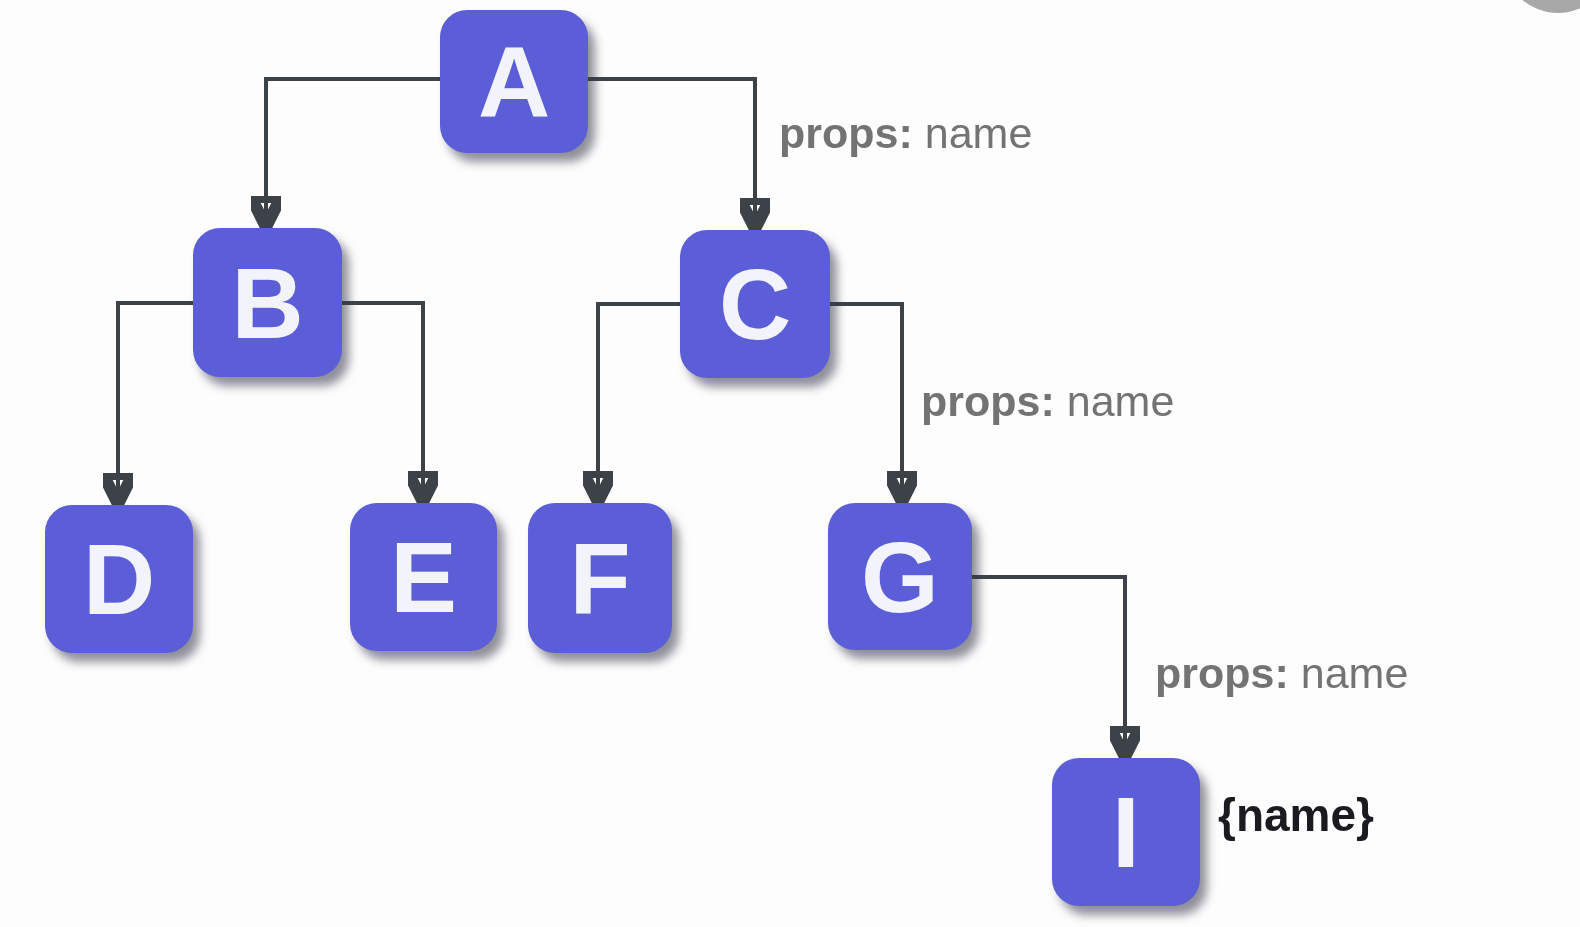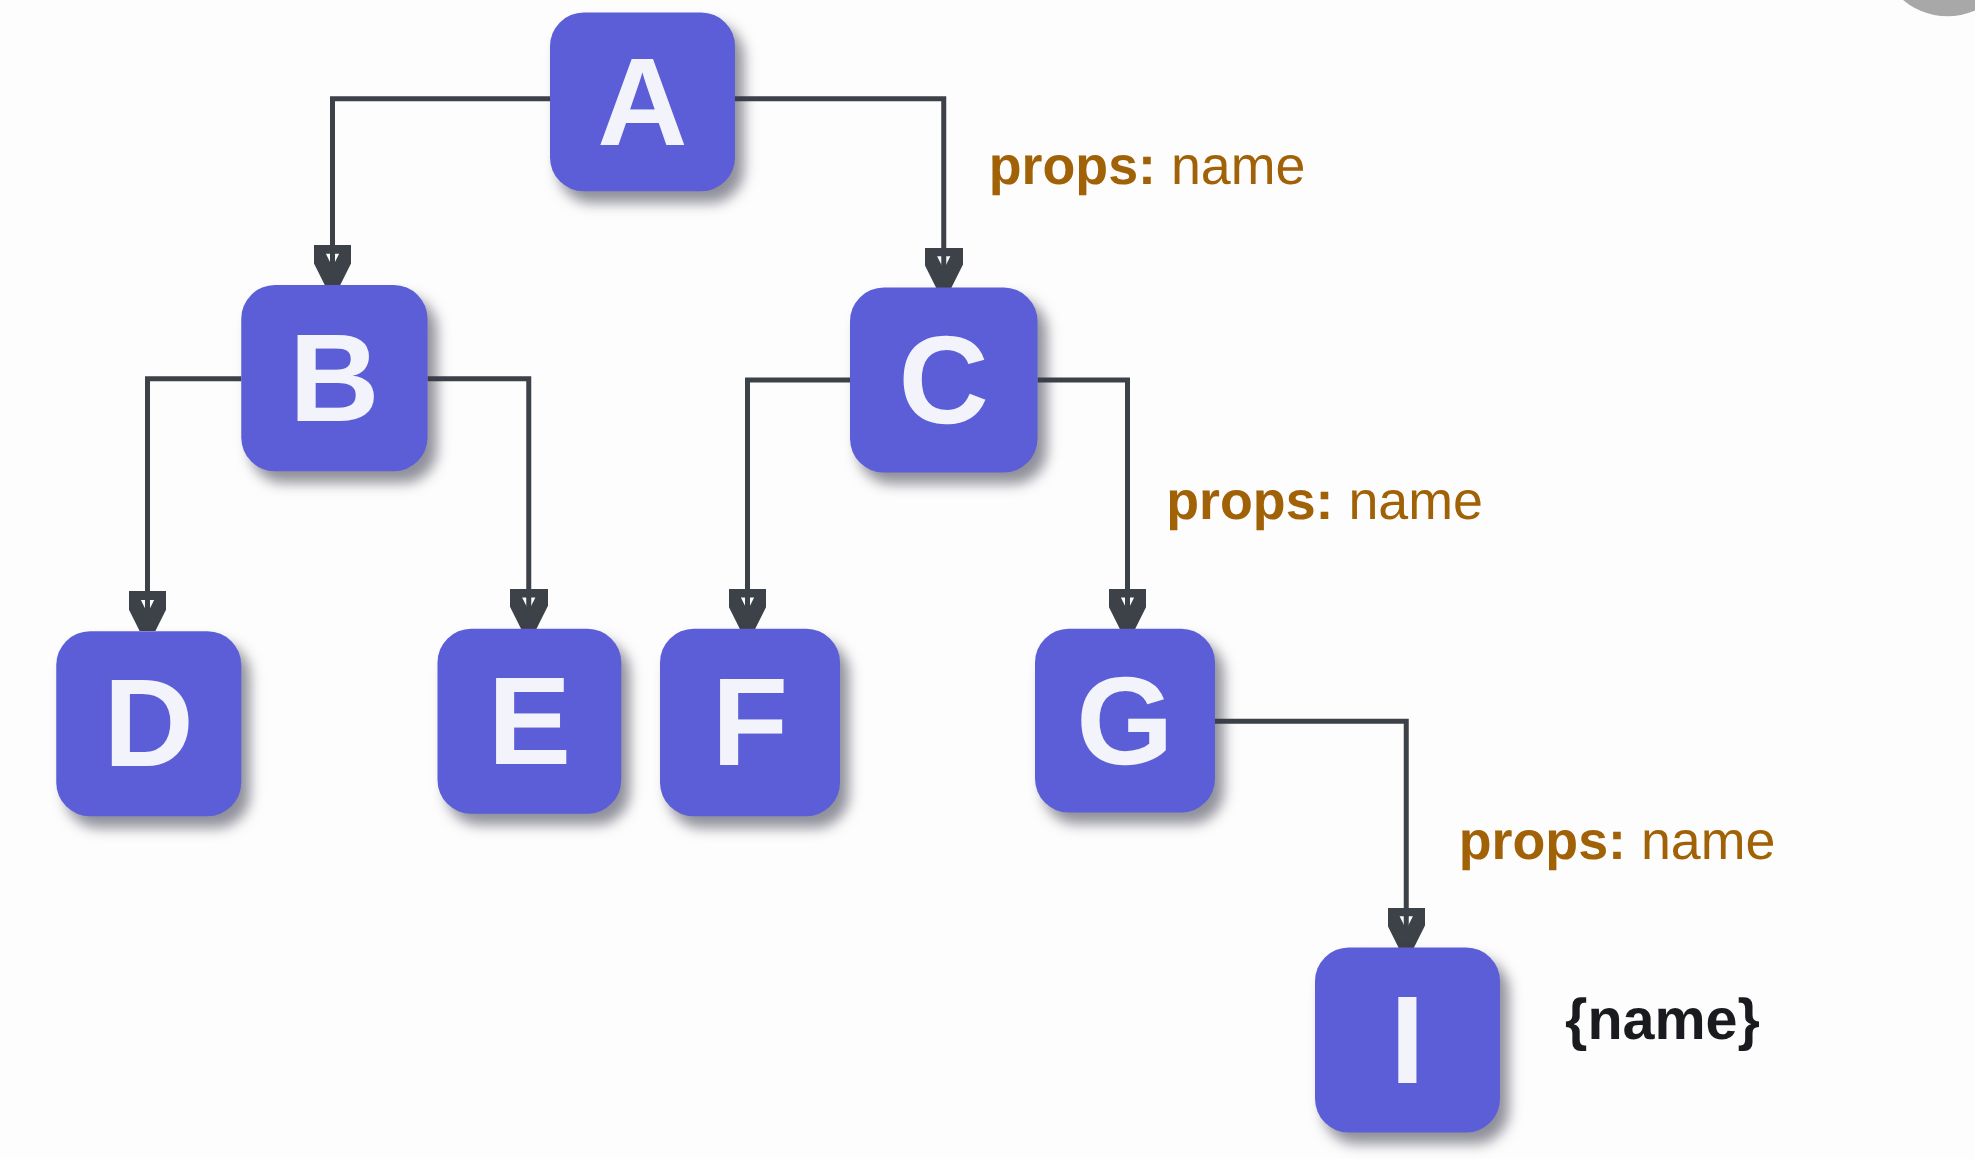--- a/index.html
+++ b/index.html
@@ -39,24 +39,23 @@
   .node-letter {
     color: #f3f4fb;
     font-size: 100px;
     font-weight: bold;
     line-height: 1;
     user-select: none;
   }
   .edge-label {
     position: absolute;
     font-size: 43px;
-    color: #a16207;
+    color: #737373;
     white-space: nowrap;
     line-height: 1.1;
-    margin-left: 12px;
   }
   .edge-label .bold {
     font-weight: bold;
   }
   .value-label {
     position: absolute;
     font-size: 46px;
     font-weight: bold;
     color: #1a1b1e;
     white-space: nowrap;
@@ -120,17 +119,17 @@
   <div class="edge-label" style="left:779px; top:110px;">
     <span class="bold">props:</span><span> name</span>
   </div>
   <div class="edge-label" style="left:921px; top:378px;">
     <span class="bold">props:</span><span> name</span>
   </div>
   <div class="edge-label" style="left:1155px; top:650px;">
     <span class="bold">props:</span><span> name</span>
   </div>
 
-  <div class="value-label" style="left:1218px; top:790px;margin-left:34px;">{name}</div>
+  <div class="value-label" style="left:1218px; top:790px;">{name}</div>
 
   <div class="corner-circle"></div>
 
 </div>
 
 </body></html>

